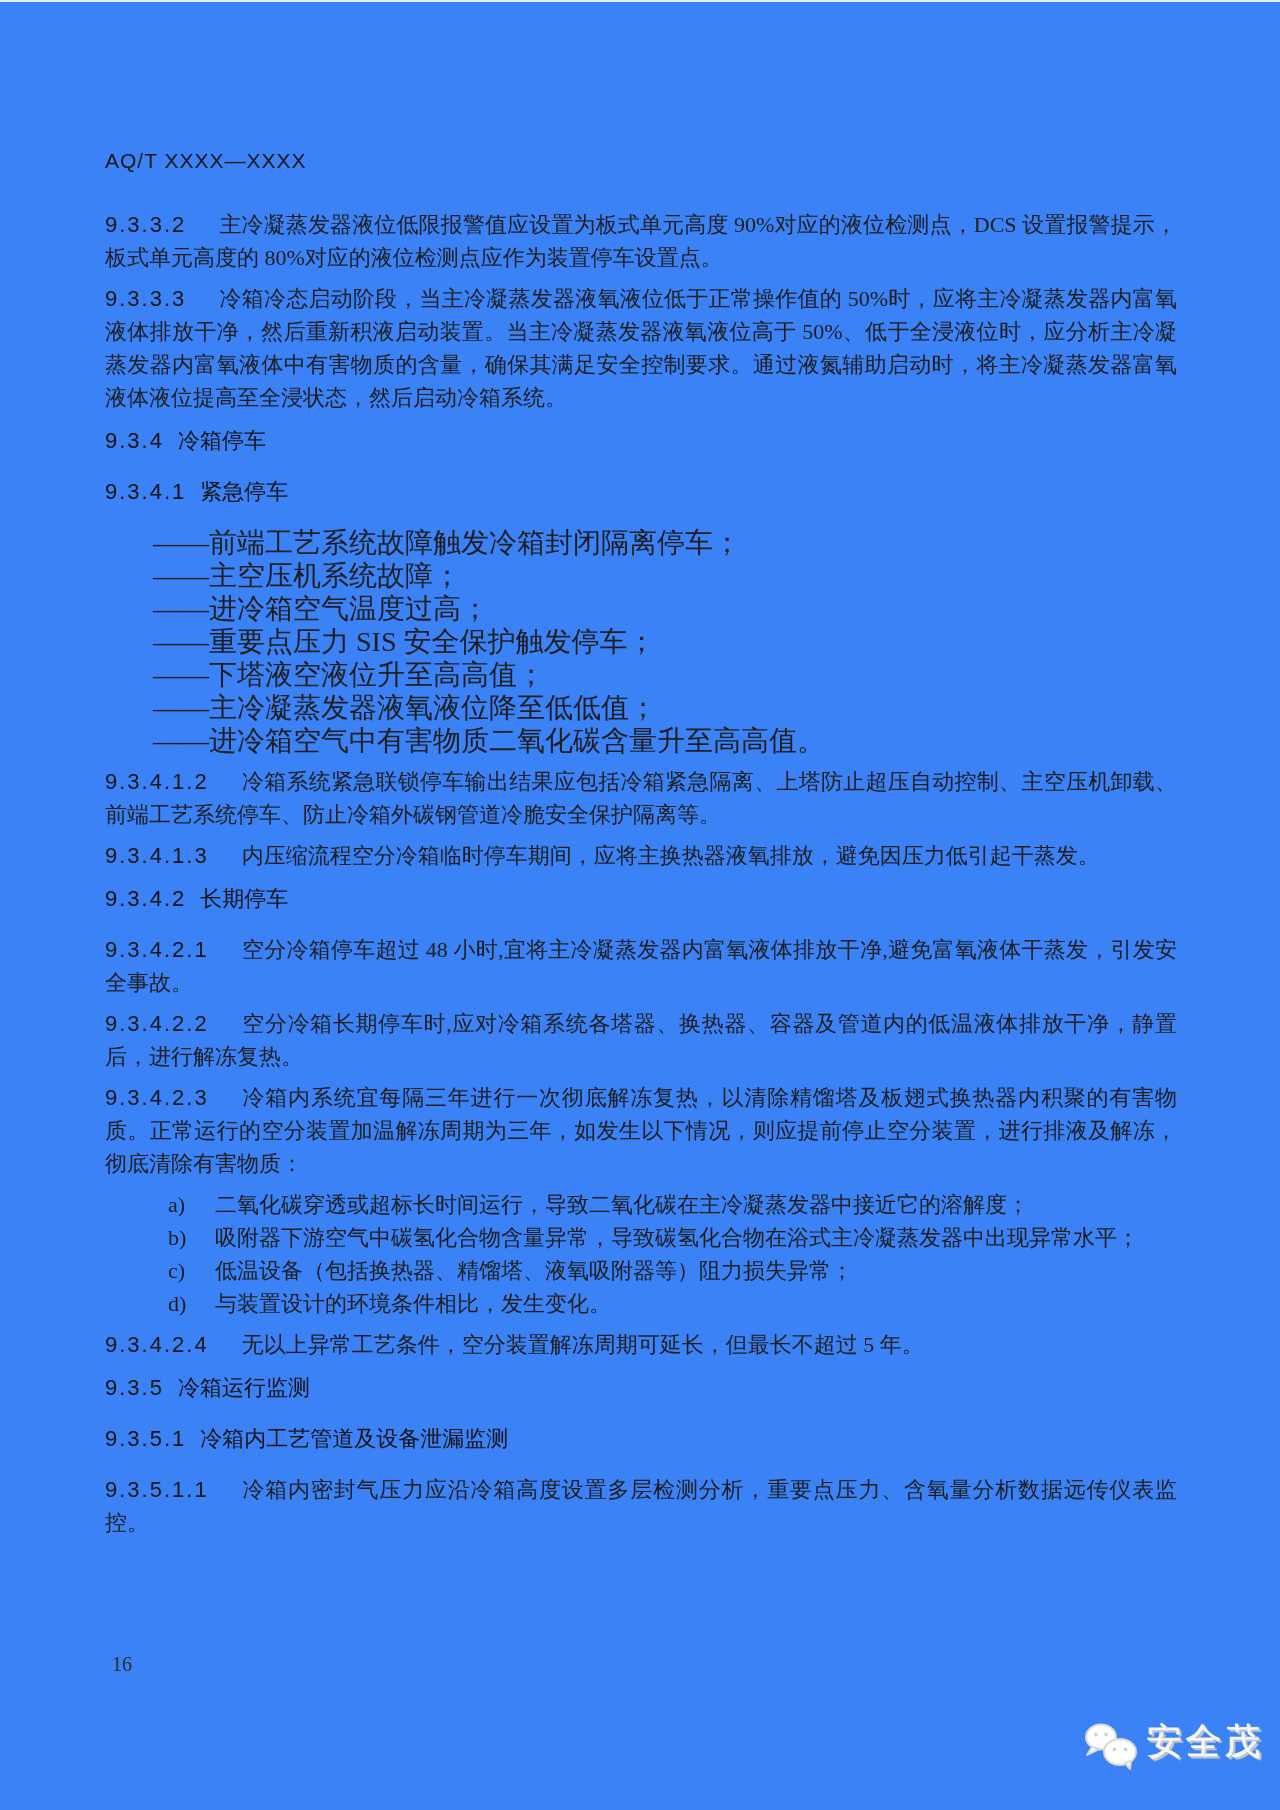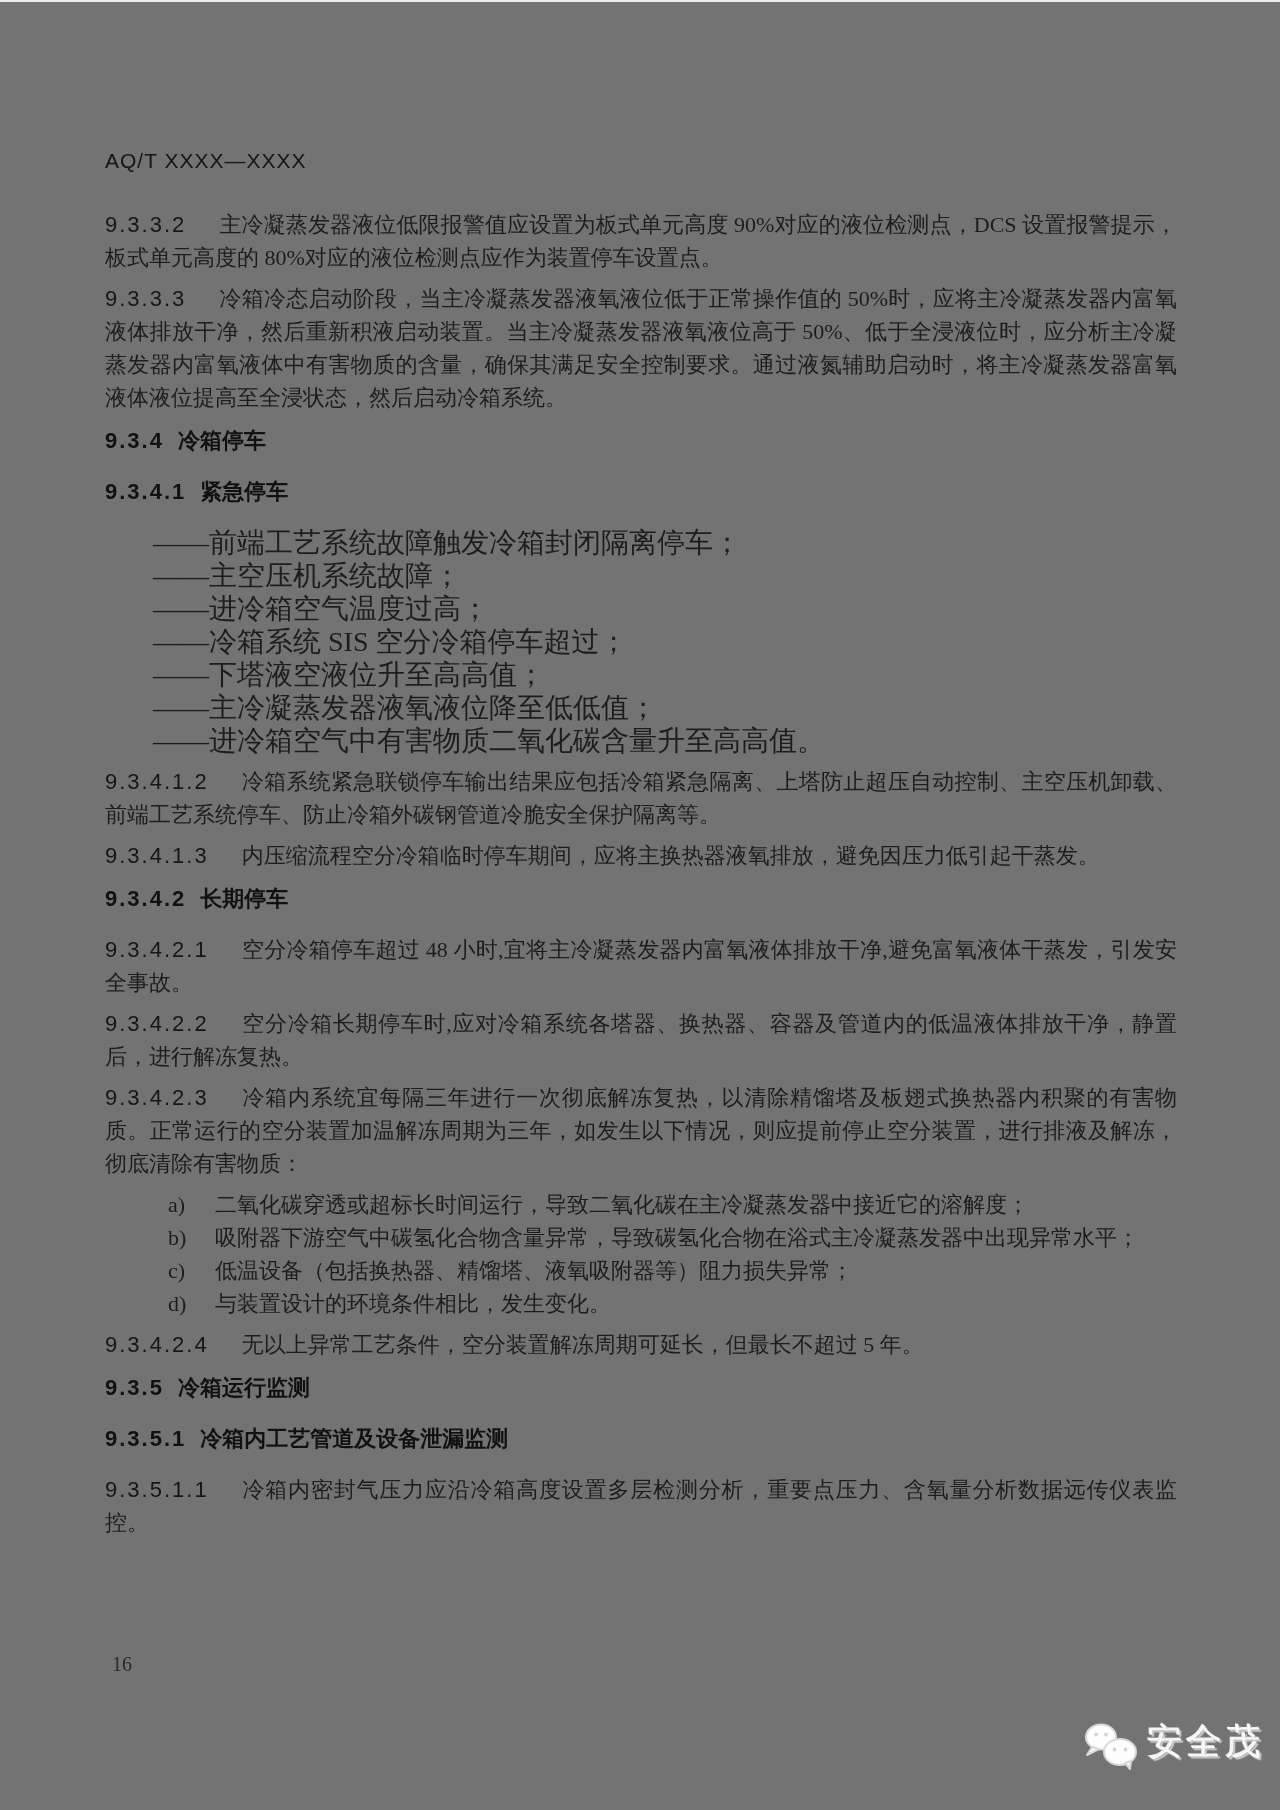--- a/index.html
+++ b/index.html
@@ -1,35 +1,35 @@
 <!DOCTYPE html>
 <html><head>
 <meta charset="utf-8">
 <style>
   html,body { margin:0; padding:0; background:#ffffff; }
   .page {
-    position:relative; width:1280px; height:1810px; background:#737373;
+    position:relative; width:1280px; height:1810px; background:#3b82f6;
     overflow:hidden; font-family:"Liberation Serif","DejaVu Serif",serif;
     color:#1d1d1d;
   }
   .top-edge { position:absolute; top:0; left:0; width:100%; height:2px; background:#ececec; }
   .content { position:absolute; left:105px; top:148px; width:1072px; }
   .doc-header {
     font-family:"Liberation Sans","DejaVu Sans",sans-serif;
     font-size:21px; line-height:26px; letter-spacing:1px; color:#161616;
     margin:0 0 34px 0;
   }
   .clause { font-size:22px; line-height:33px; text-align:justify; margin:0 0 8px 0; }
   .clause .num {
     font-family:"Liberation Sans","DejaVu Sans",sans-serif;
     letter-spacing:2px; margin-right:33px; white-space:nowrap; color:#161616;
   }
   .heading {
     font-family:"Liberation Sans","DejaVu Sans",sans-serif;
-    font-weight:700; font-size:22px; line-height:33px; margin:10px 0 18px 0; color:#111;
+    font-weight:400; font-size:22px; line-height:33px; margin:10px 0 18px 0; color:#111;
   }
   .heading .num { letter-spacing:2px; margin-right:14px; }
   ul.dash-list { list-style:none; margin:0 0 8px 0; padding:0; }
   ul.dash-list li { font-size:28px; line-height:33px; padding-left:48px; text-align:justify; }
   ul.letter-list { list-style:none; margin:0 0 8px 0; padding:0; }
   ul.letter-list li {
     position:relative; font-size:22px; line-height:33px;
     padding-left:110px; text-align:justify;
   }
   ul.letter-list .label { position:absolute; left:63px; top:0; }
@@ -64,21 +64,21 @@
 
     <h3 class="heading"><span class="num">9.3.4</span><span>冷箱停车</span></h3>
 
     <h4 class="heading"><span class="num">9.3.4.1</span><span>紧急停车</span></h4>
 
 
     <ul class="dash-list">
       <li>——前端工艺系统故障触发冷箱封闭隔离停车；</li>
       <li>——主空压机系统故障；</li>
       <li>——进冷箱空气温度过高；</li>
-      <li>——冷箱系统 SIS 空分冷箱停车超过；</li>
+      <li>——重要点压力 SIS 安全保护触发停车；</li>
       <li>——下塔液空液位升至高高值；</li>
       <li>——主冷凝蒸发器液氧液位降至低低值；</li>
       <li>——进冷箱空气中有害物质二氧化碳含量升至高高值。</li>
     </ul>
 
     <p class="clause"><span class="num">9.3.4.1.2</span><span>冷箱系统紧急联锁停车输出结果应包括冷箱紧急隔离、上塔防止超压自动控制、主空压机卸载、前端工艺系统停车、防止冷箱外碳钢管道冷脆安全保护隔离等。</span></p>
 
     <p class="clause"><span class="num">9.3.4.1.3</span><span>内压缩流程空分冷箱临时停车期间，应将主换热器液氧排放，避免因压力低引起干蒸发。</span></p>
 
     <h4 class="heading"><span class="num">9.3.4.2</span><span>长期停车</span></h4>

